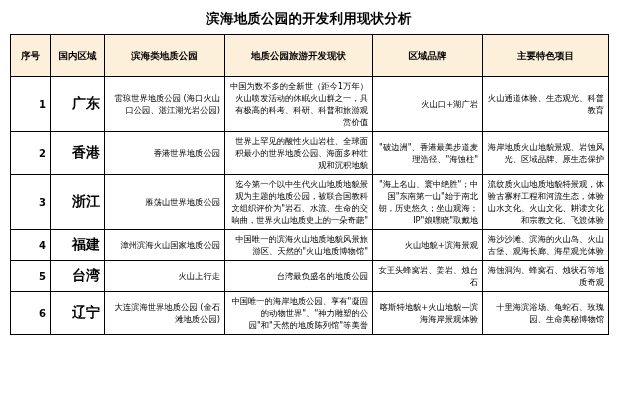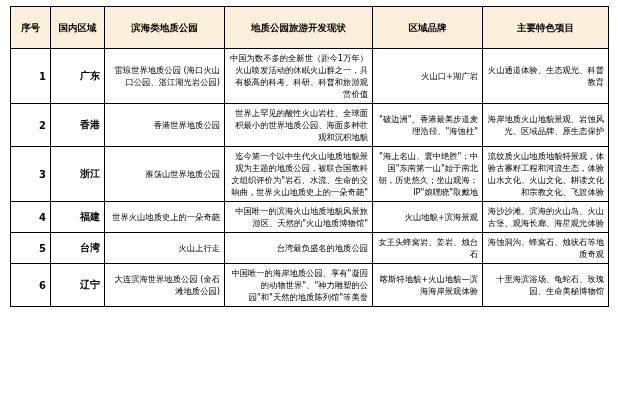--- a/index.html
+++ b/index.html
@@ -51,21 +51,21 @@
     height: 42px;
     line-height: 1.25;
   }
   td.c-num {
     text-align: center;
     font-size: 10px;
     font-weight: bold;
   }
   td.c-region {
     text-align: center;
-    font-size: 10px;
+    font-size: 14px;
     font-weight: bold;
   }
   td.c-park {
     text-align: center;
     font-size: 8.3px;
     line-height: 1.45;
   }
   td.c-status {
     text-align: left;
     font-size: 8.3px;
@@ -85,20 +85,21 @@
   col.w2 { width: 54px; }
   col.w3 { width: 120px; }
   col.w4 { width: 148px; }
   col.w5 { width: 110px; }
   col.w6 { width: 126px; }
 </style>
 </head>
 <body>
 
 <div id="page">
+  <div class="doc-title">滨海地质公园的开发利用现状分析</div>
 
   <table class="main">
     <colgroup>
       <col class="w1">
         <col class="w2">
         <col class="w3">
         <col class="w4">
         <col class="w5">
         <col class="w6">
     </colgroup>
@@ -134,21 +135,21 @@
         <td class="c-num">3</td>
         <td class="c-region">浙江</td>
         <td class="c-park">雁荡山世界地质公园</td>
         <td class="c-status">迄今第一个以中生代火山地质地貌景观为主题的地质公园，被联合国教科文组织评价为"岩石、水流、生命的交响曲，世界火山地质史上的一朵奇葩"</td>
         <td class="c-brand">"海上名山、寰中绝胜"；中国"东南第一山"始于南北朝，历史悠久；坐山观海；IP"娘嘿晓"取戴地</td>
         <td class="c-items">流纹质火山地质地貌特景观，体验古寨籽工程和河流生态，体验山水文化、火山文化、耕读文化和宗教文化、飞渡体验</td>
       </tr>
       <tr>
         <td class="c-num">4</td>
         <td class="c-region">福建</td>
-        <td class="c-park">世界火山地质史上的一朵奇葩</td>
+        <td class="c-park">漳州滨海火山国家地质公园</td>
         <td class="c-status">中国唯一的滨海火山地质地貌风景旅游区、天然的"火山地质博物馆"</td>
         <td class="c-brand">火山地貌+滨海景观</td>
         <td class="c-items">海沙沙滩、滨海的火山岛、火山古堡、观海长廊、海星观光体验</td>
       </tr>
       <tr>
         <td class="c-num">5</td>
         <td class="c-region">台湾</td>
         <td class="c-park">火山上行走</td>
         <td class="c-status">台湾最负盛名的地质公园</td>
         <td class="c-brand">女王头蜂窝岩、姜岩、烛台石</td>

